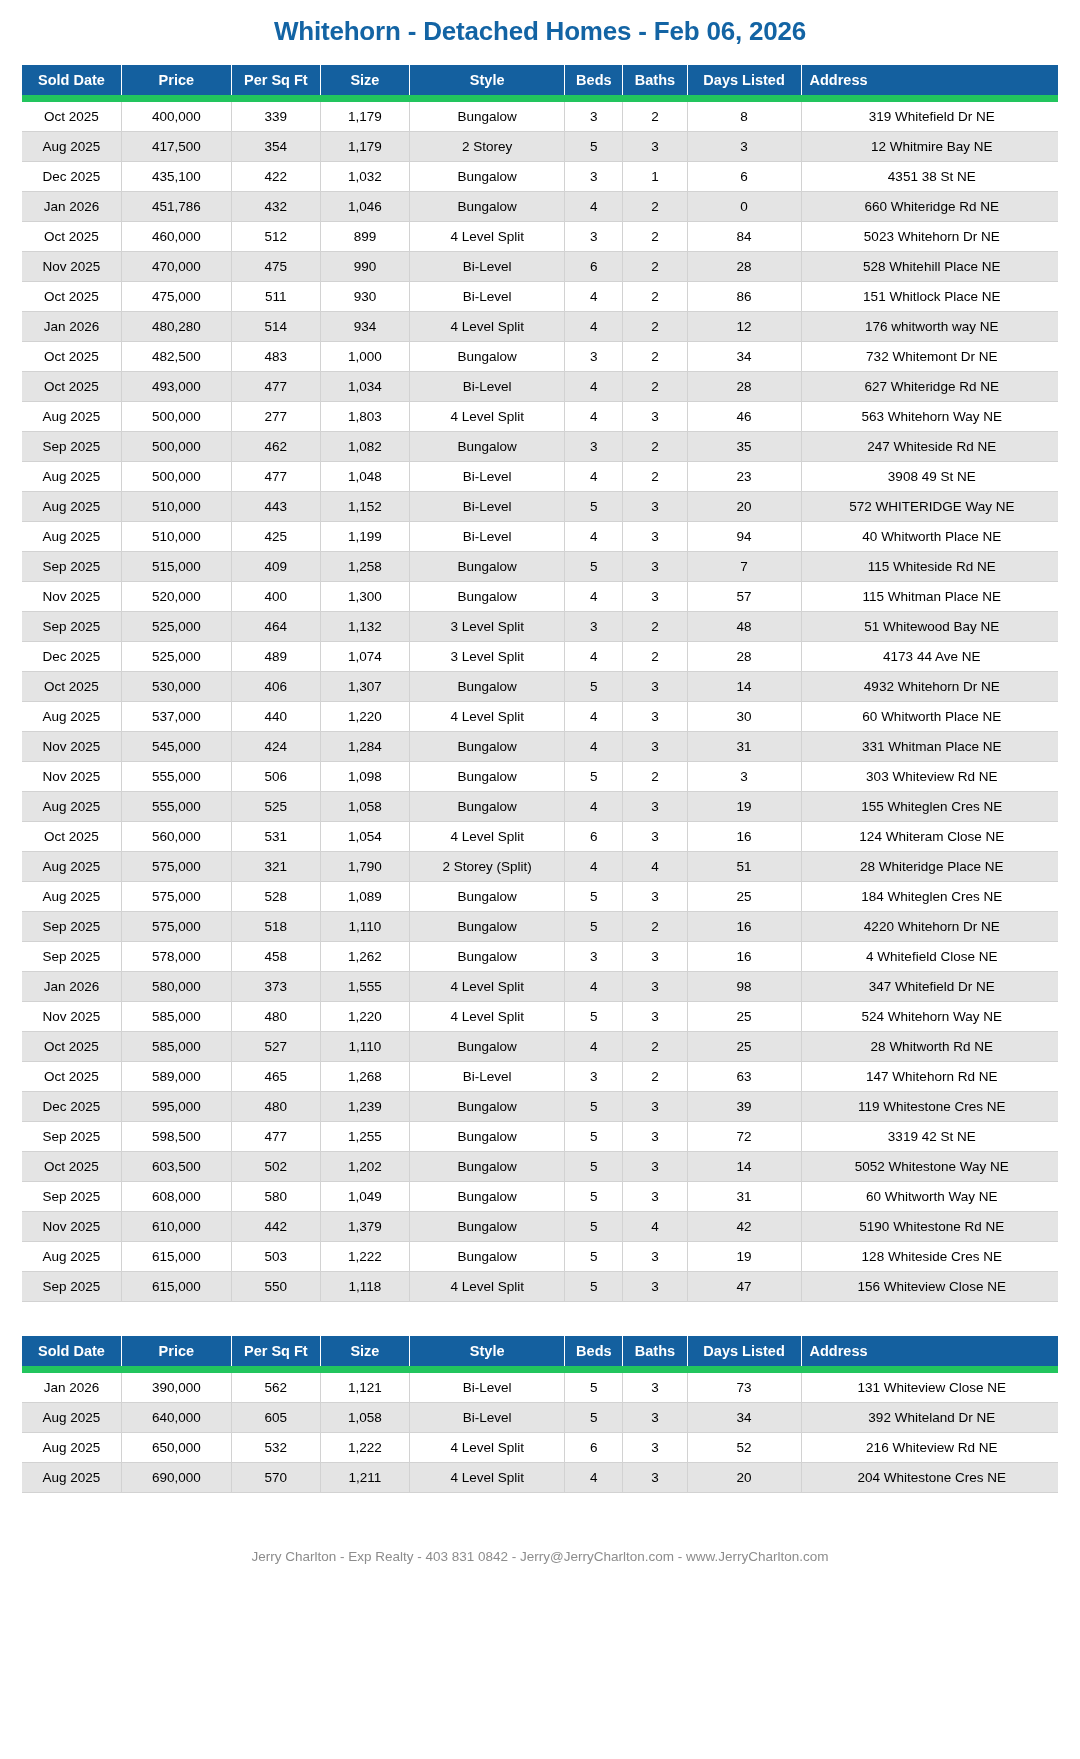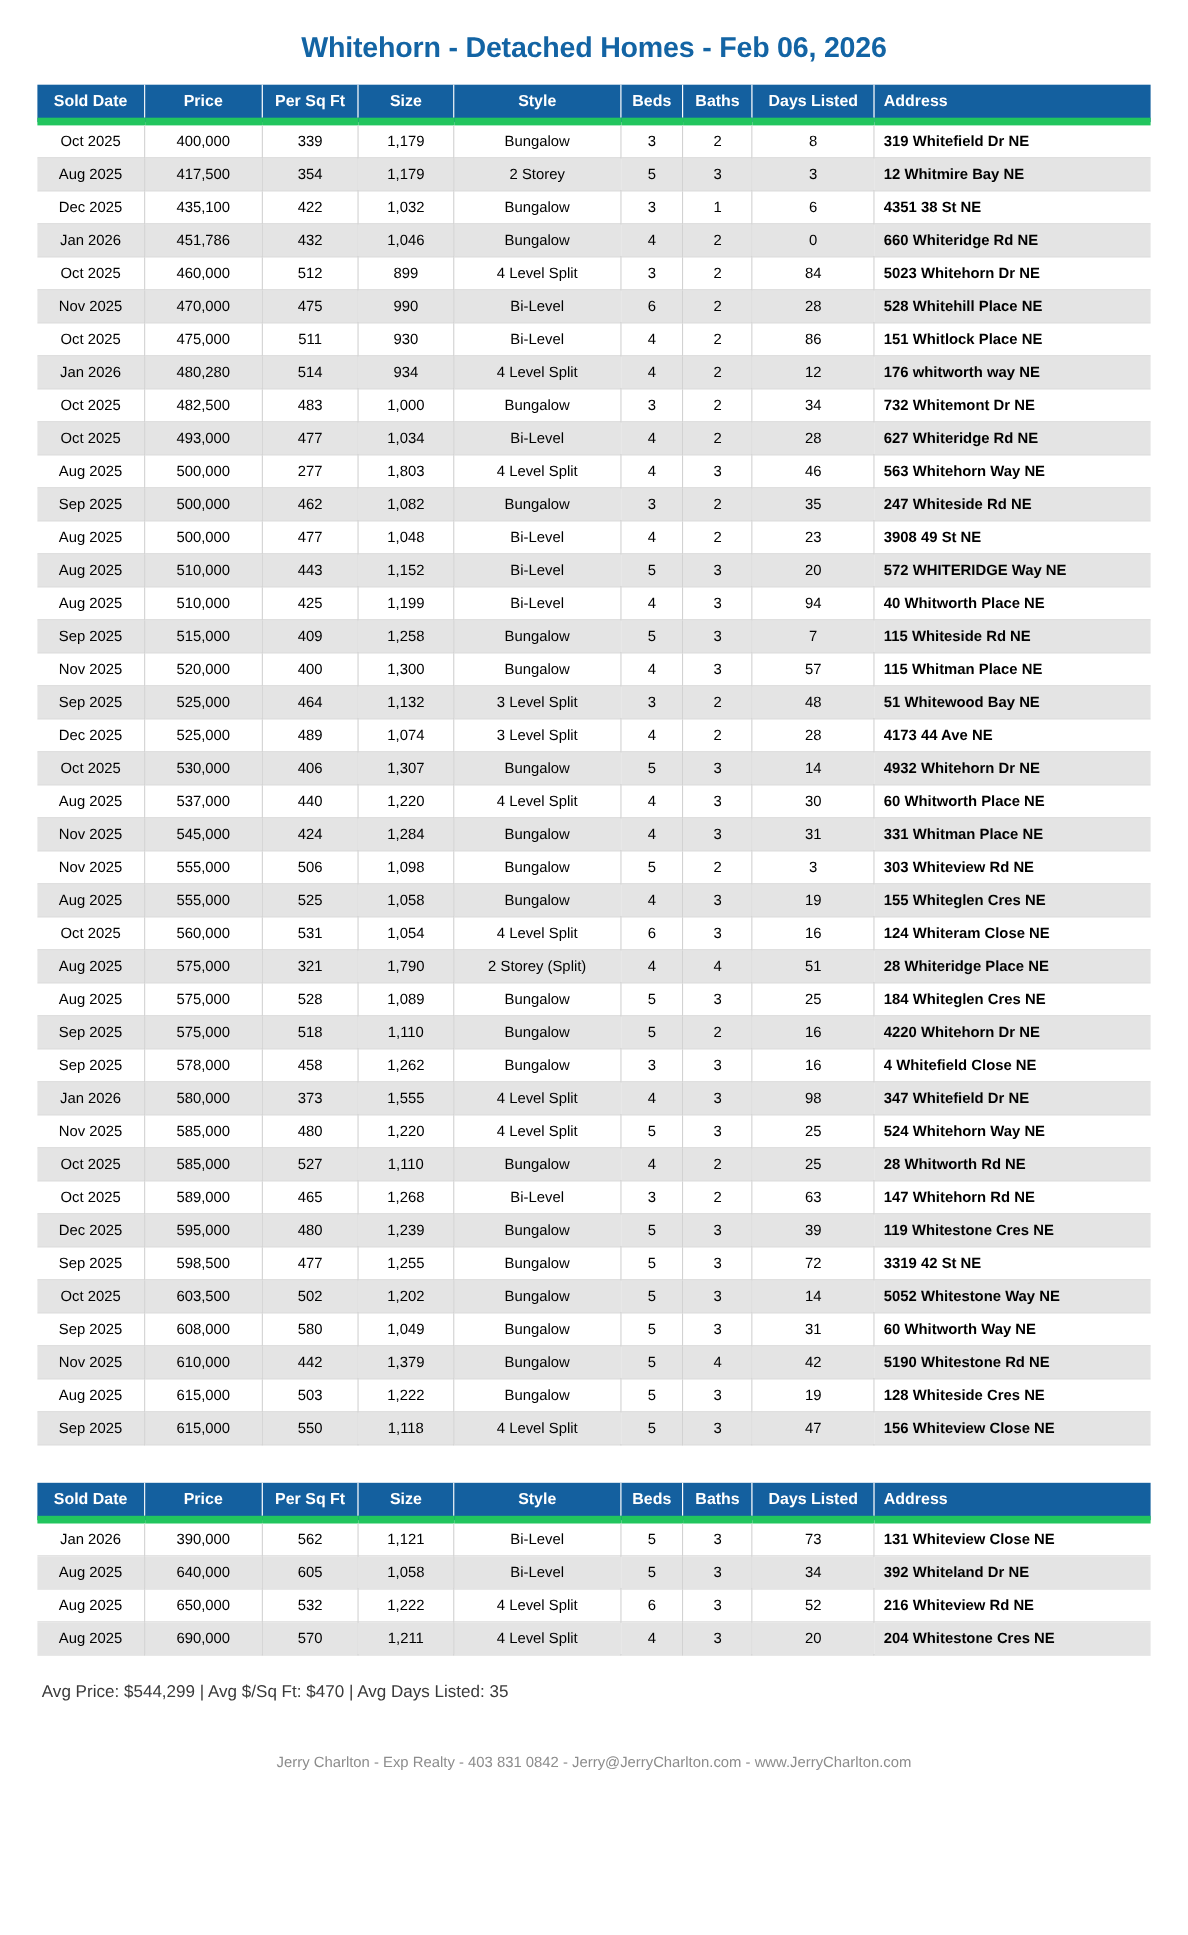--- a/index.html
+++ b/index.html
@@ -10,21 +10,21 @@
   }
   body {
     width: 1080px;
     min-height: 1759px;
     font-family: "Liberation Sans", sans-serif;
     color: #000000;
   }
   .page {
     width: 1080px;
     min-height: 1759px;
-    padding: 12px;
+    padding: 0;
     position: relative;
   }
   .report-title {
     text-align: center;
     color: #1364a4;
     font-size: 26px;
     font-weight: bold;
     letter-spacing: -0.2px;
     padding-top: 16px;
     padding-bottom: 18px;
@@ -60,23 +60,22 @@
     padding: 7px 4px;
     text-align: center;
     border-right: 1px solid #d2d2d2;
     border-bottom: 1px solid #d2d2d2;
     white-space: nowrap;
     overflow: hidden;
     text-overflow: ellipsis;
   }
   table.listing-table tbody td:last-child {
     border-right: none;
-    text-align: left;
+    text-align: center;
     padding-left: 8px;
-    font-weight: bold;
   }
   table.listing-table tbody tr:nth-child(odd) td {
     background: #ffffff;
   }
   table.listing-table tbody tr:nth-child(even) td {
     background: #e4e4e4;
   }
   
   col.c-date   { width: 9.6%; }
   col.c-price  { width: 10.6%; }
@@ -656,18 +655,17 @@
             <td>4</td>
             <td>3</td>
             <td>20</td>
             <td>204 Whitestone Cres NE</td>
           </tr>
         </tbody>
     </table>
   </div>
 
   <div class="summary">
-    <p class="summary-line">Avg Price: $544,299 | Avg $/Sq Ft: $470 | Avg Days Listed: 35</p>
   </div>
 
   <div class="footer-credit">Jerry Charlton - Exp Realty - 403 831 0842 - Jerry@JerryCharlton.com - www.JerryCharlton.com</div>
 
 </div>
 
 </body></html>

